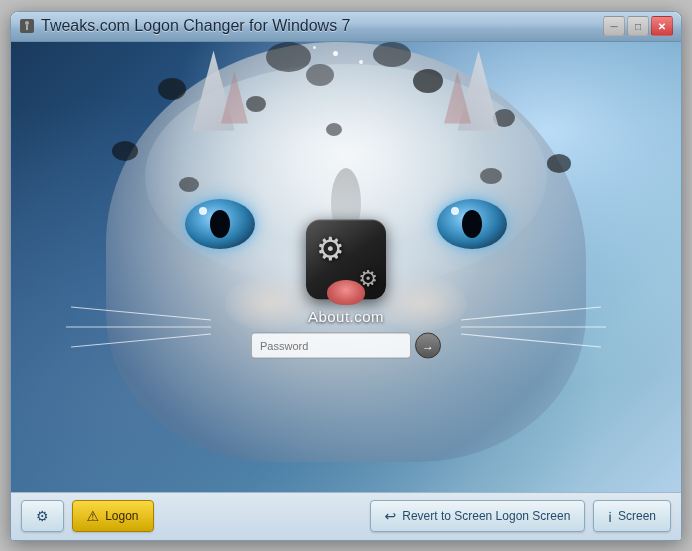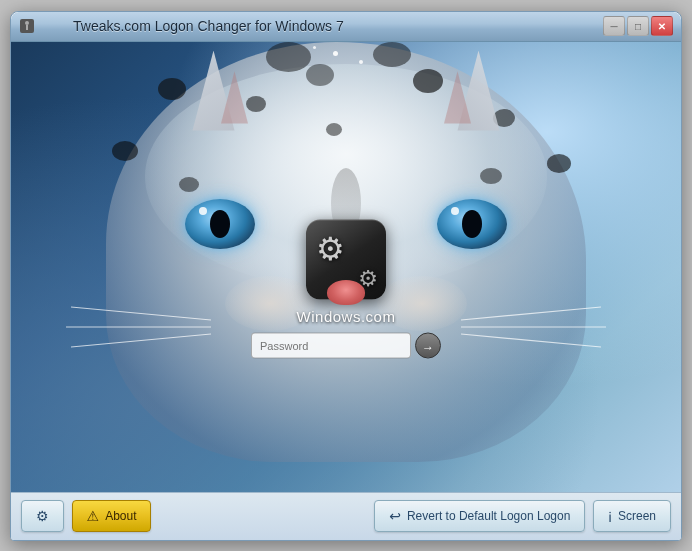--- a/index.html
+++ b/index.html
@@ -40,25 +40,24 @@
       width: 16px;
       height: 16px;
       margin-right: 6px;
       display: flex;
       align-items: center;
       justify-content: center;
     }
 
     .title-bar-title {
       color: #1a2a3a;
-      font-size: 14px;
+      font-size: 16px;
       font-weight: 500;
       flex: 1;
       text-shadow: 0 1px 0 rgba(255,255,255,0.5);
-      margin-left: 32px;
     }
 
     .title-bar-controls {
       display: flex;
       gap: 2px;
     }
 
     .tb-btn {
       width: 22px;
       height: 20px;
@@ -305,44 +304,44 @@
       <div style="position:absolute; top:1%; left:45%; width:3px; height:3px; background:white; border-radius:50%; opacity:0.8;"></div>
     </div>
 
     <div class="login-overlay">
 
       <div class="app-icon">
         <span class="gear-icon-large" style="color:#ccc;">⚙</span>
         <span class="gear-icon-small" style="color:#aaa;">⚙</span>
       </div>
 
-      <div class="brand-name">Windows.com</div>
+      <div class="brand-name">About.com</div>
 
       <div class="password-row">
         <input type="password" class="password-input" placeholder="Password" style="">
         <div class="login-arrow">→</div>
       </div>
     </div>
   </div>
 
   <div class="bottom-bar">
     <button class="action-btn">
       <span class="btn-icon">⚙</span>
     </button>
 
     <button class="action-btn btn-test">
       <span class="btn-icon">⚠</span>
-      <span>About</span>
+      <span>Logon</span>
     </button>
 
     <div class="spacer"></div>
 
     <button class="action-btn">
       <span class="btn-icon">↩</span>
-      <span>Revert to Default Logon Logon</span>
+      <span>Revert to Screen Logon Screen</span>
     </button>
 
     <button class="action-btn">
       <span class="btn-icon">ℹ</span>
       <span>Screen</span>
     </button>
   </div>
 </div>
 
 </body></html>

